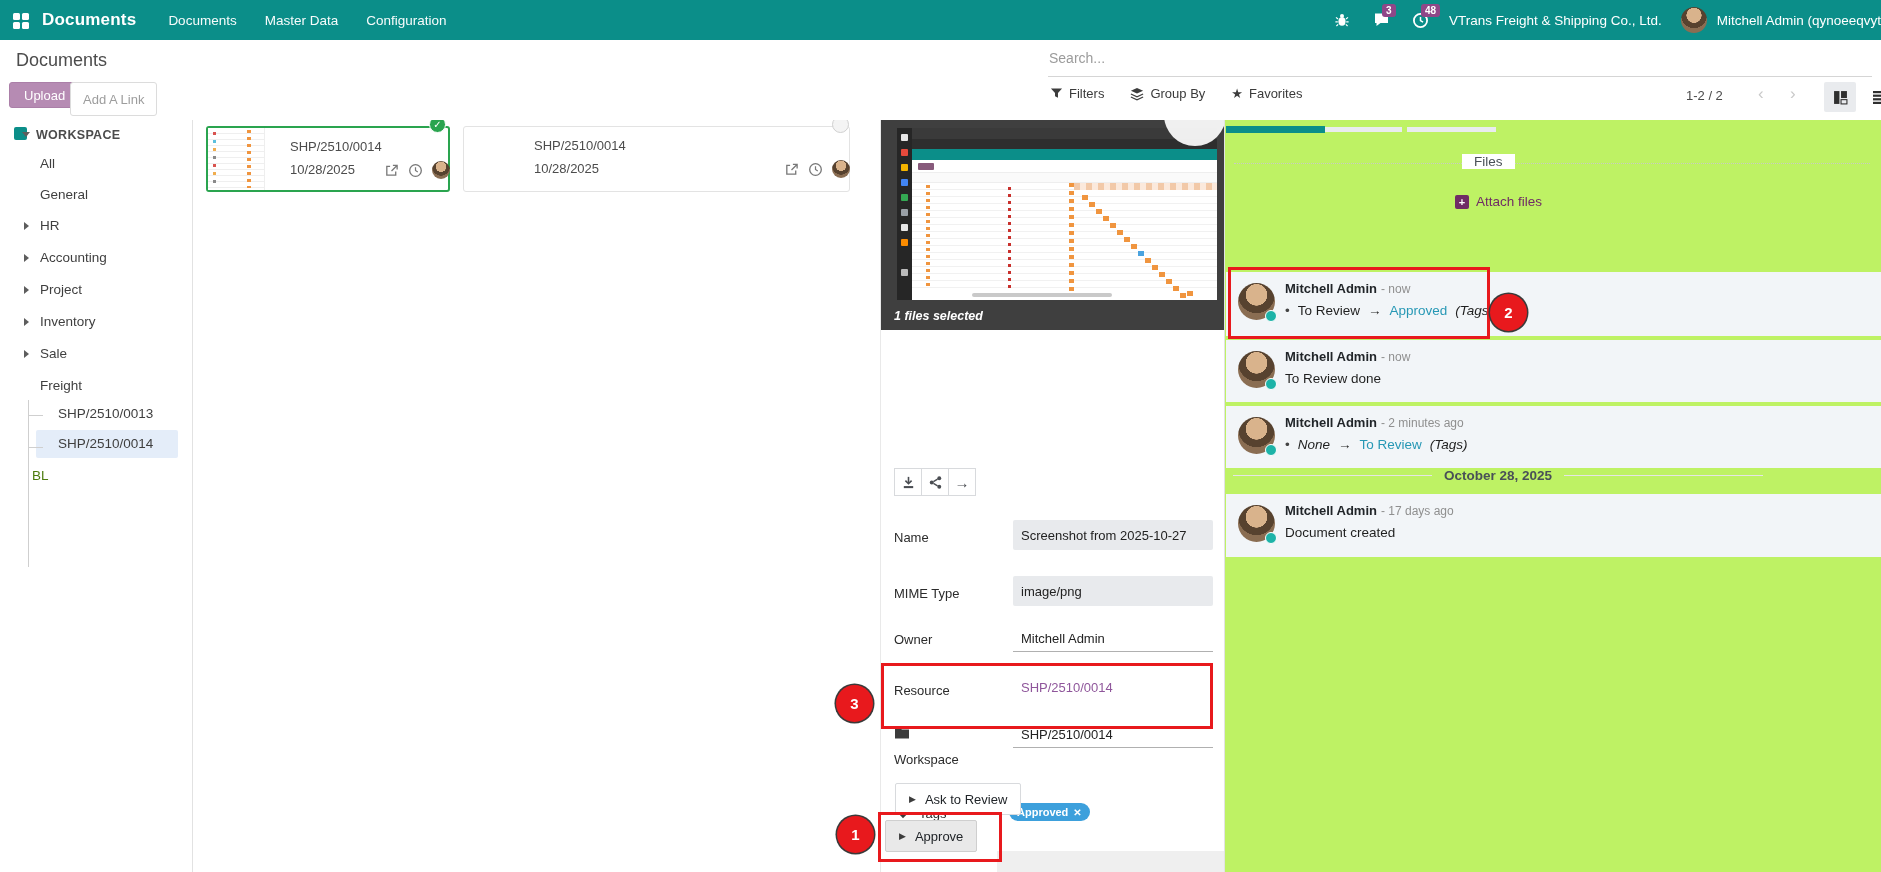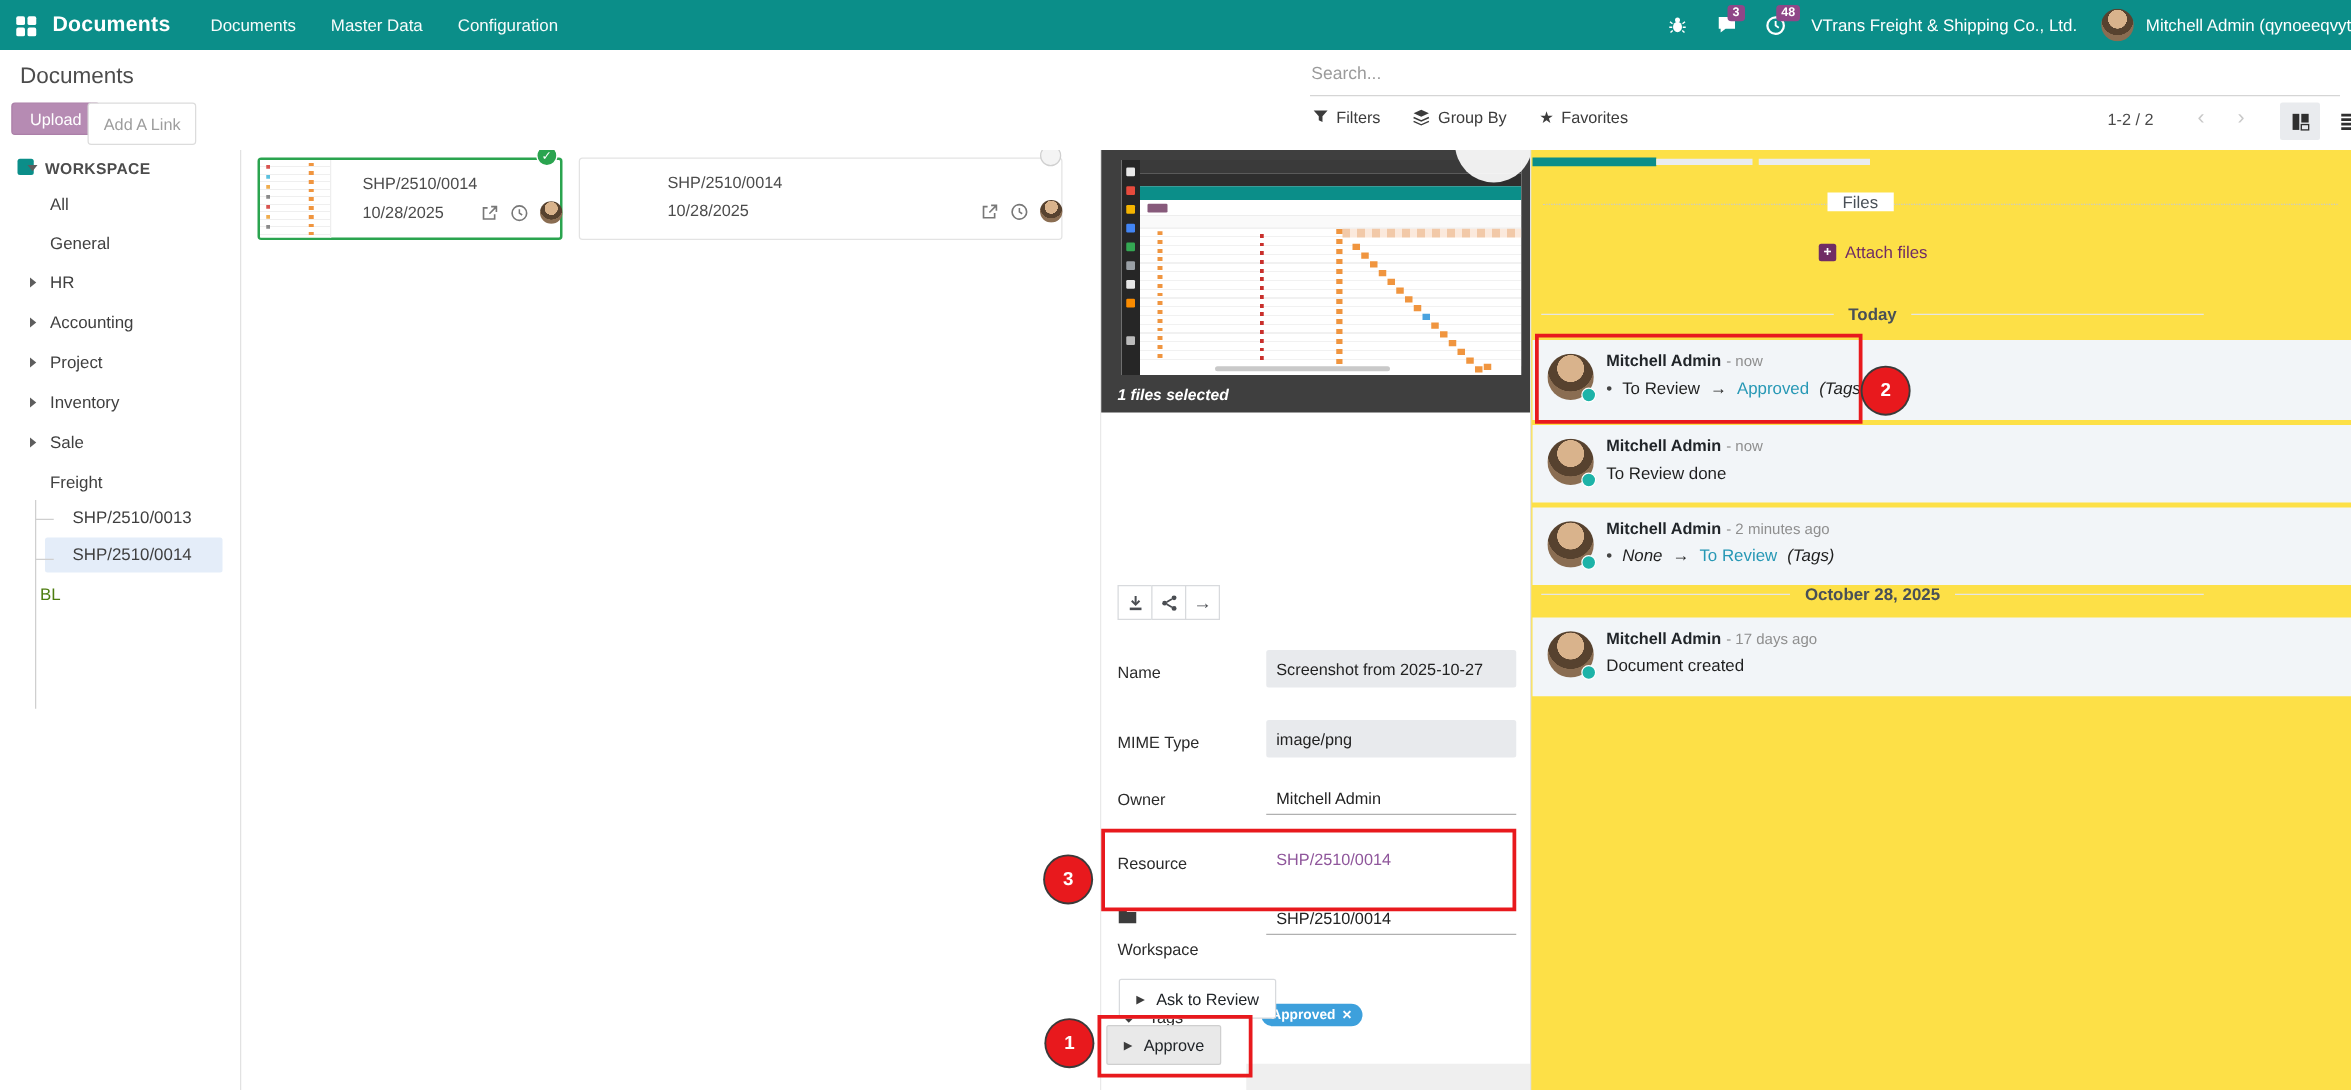--- a/index.html
+++ b/index.html
@@ -130,21 +130,21 @@
     border-radius:9px; font-size:11px; font-weight:700; display:flex; align-items:center; gap:5px;
     padding:0 8px; cursor:pointer; }
   .tag-x { font-size:10px; font-weight:700; cursor:pointer; }
   .action-btn { position:absolute; display:flex; align-items:center; gap:9px; font-size:13px;
     color:#212529; border:1px solid #d8dadd; background:#fff; border-radius:2px; cursor:pointer;
     padding:0 13px; height:32px; }
   .play { font-size:9px; color:#3c3c3c; }
   .bottom-strip { position:absolute; left:116px; top:731px; width:228px; height:21px; background:#efefef; }
 
   
-  .chatter { position:absolute; left:1224px; top:0; width:657px; height:752px; background:#fde047; border-left:1px solid #e2e2e2; }
+  .chatter { position:absolute; left:1224px; top:0; width:657px; height:752px; background:#bef264; border-left:1px solid #e2e2e2; }
   .prog-teal { position:absolute; left:1px; top:6px; width:99px; height:7px; background:#0b8e89; }
   .prog-track { position:absolute; top:7px; height:5px; background:#e9ecef; }
   .files-dotted { position:absolute; left:9px; top:43px; width:636px; border-top:1px dotted #c9c9c9; }
   .files-label { position:absolute; left:237px; top:34px; background:#fff; padding:0 12px;
     font-size:13.5px; color:#495057; }
   .attach { position:absolute; left:230px; top:74px; display:flex; gap:7px; align-items:center;
     color:#702c65; font-size:13.5px; font-weight:500; cursor:pointer; }
   .plus-sq { width:14px; height:14px; background:#702c65; border-radius:2px; color:#fff; font-size:11px;
     font-weight:700; display:flex; align-items:center; justify-content:center; line-height:0; }
   .date-div { position:absolute; left:8px; width:530px; display:flex; align-items:center; gap:12px;
@@ -422,23 +422,20 @@
     <div class="prog-track" style="left:182px;width:89px;"></div>
 
     <div class="files-dotted"></div>
     <div class="files-label">Files</div>
 
     <div class="attach">
       <span class="plus-sq">+</span>
       <span>Attach files</span>
     </div>
 
-    <div class="date-div" style="top:124px;">
-      <span>Today</span>
-    </div>
 
     <div class="msg" style="top:152px;height:64px;">
       <span class="avatar msg-avatar">
           <span class="presence"></span>
         </span>
       <div class="msg-head"><span class="msg-author">Mitchell Admin</span><span class="msg-time">- now</span></div>
       <div class="msg-body">
         <span class="bullet">•</span>
         <span>To Review</span>
         <span>→</span>

